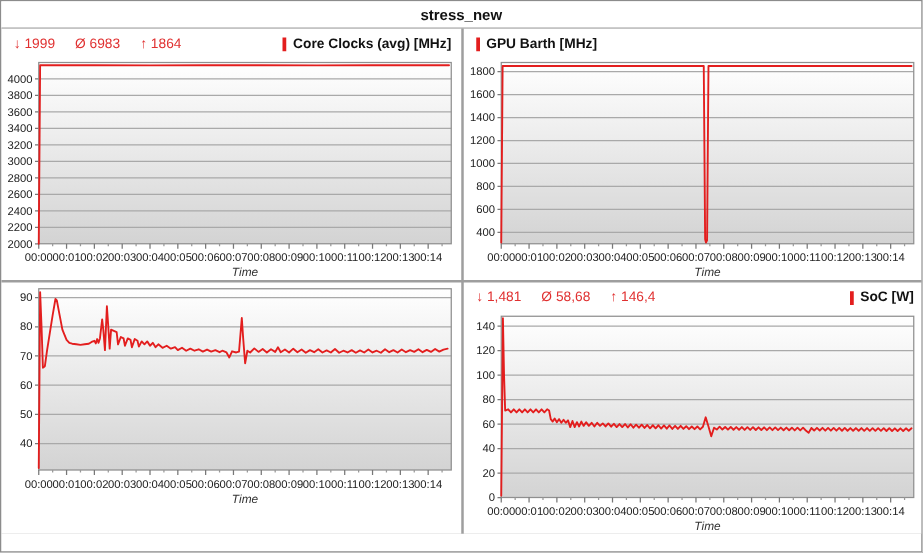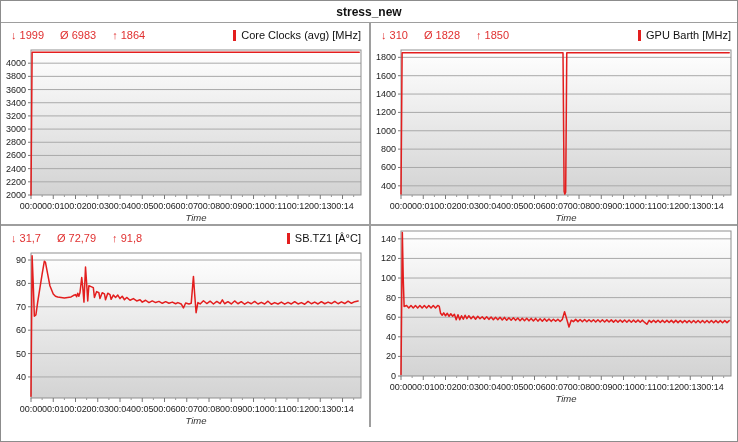--- a/index.html
+++ b/index.html
@@ -34,21 +34,21 @@
   .grid{
     display:grid;grid-template-columns:368px 368px;grid-template-rows:201px 201px;
     gap:2px;background:#9e9e9e;
   }
   .panel{background:#ffffff;overflow:hidden;}
   .panel-header{
     height:22px;display:flex;align-items:center;justify-content:space-between;
     padding:2px 8px 0 10px;
   }
   .stats{display:flex;gap:16px;font-size:11px;color:#e03030;}
-  .ctitle{display:flex;align-items:center;gap:5px;font-size:11px;font-weight:normal;color:#111;}
+  .ctitle{display:flex;align-items:center;gap:5px;font-size:11px;font-weight:bold;color:#111;}
   .cbar{width:3px;height:11px;background:#e31e1e;display:inline-block;}
   svg.plot{display:block;}
   svg text{font-family:"Liberation Sans",sans-serif;}
 </style>
 </head>
 <body>
 
 <div class="window">
 
 
@@ -154,25 +154,20 @@
           <line x1="341.53" x2="341.53" y1="150" y2="154" stroke="#777"></line>
           <text x="341.53" y="164" text-anchor="middle" font-size="9" fill="#222">00:14</text>
           <line x1="352.66" x2="352.66" y1="150" y2="152" stroke="#999"></line>
           <text x="195" y="176" text-anchor="middle" font-size="9.5" fill="#333" font-style="italic">Time</text>
           <polyline points="30,150.07 31.11,7.24 74.5,7.24 119.01,7.31 163.51,7.24 208.02,7.24 252.52,7.31 297.03,7.24 358.22,7.24" fill="none" stroke="#e31e1e" stroke-width="1.5" stroke-linejoin="round" stroke-linecap="round"></polyline>
         </svg>
     </section>
 
     <section class="panel">
       <div class="panel-header">
-        <div class="stats">
-          <span>↓ 310</span>
-          <span>Ø 1828</span>
-          <span>↑ 1850</span>
-        </div>
         <div class="ctitle">
           <span class="cbar"></span>
           <span>GPU Barth [MHz]</span>
         </div>
       </div>
       <svg class="plot" width="368" height="179" viewBox="0 0 368 179">
           <defs>
             <linearGradient id="bg1" x1="0" y1="0" x2="0" y2="1">
               <stop offset="0" stop-color="#ffffff"></stop>
               <stop offset="1" stop-color="#d3d3d3"></stop>
@@ -248,31 +243,20 @@
           <line x1="330.4" x2="330.4" y1="150" y2="152" stroke="#999"></line>
           <line x1="341.53" x2="341.53" y1="150" y2="154" stroke="#777"></line>
           <text x="341.53" y="164" text-anchor="middle" font-size="9" fill="#222">00:14</text>
           <line x1="352.66" x2="352.66" y1="150" y2="152" stroke="#999"></line>
           <text x="195" y="176" text-anchor="middle" font-size="9.5" fill="#333" font-style="italic">Time</text>
           <polyline points="30,149.08 31.11,7.75 96.76,7.75 163.51,7.75 192,7.75 193.11,146.33 193.78,149.08 194.67,147.25 195.78,7.75 252.52,7.75 358.22,7.75" fill="none" stroke="#e31e1e" stroke-width="1.5" stroke-linejoin="round" stroke-linecap="round"></polyline>
         </svg>
     </section>
 
     <section class="panel">
-      <div class="panel-header">
-        <div class="stats">
-          <span>↓ 31,7</span>
-          <span>Ø 72,79</span>
-          <span>↑ 91,8</span>
-        </div>
-        <div class="ctitle">
-          <span class="cbar"></span>
-          <span>SB.TZ1 [Â°C]</span>
-        </div>
-      </div>
       <svg class="plot" width="368" height="179" viewBox="0 0 368 179">
           <defs>
             <linearGradient id="bg2" x1="0" y1="0" x2="0" y2="1">
               <stop offset="0" stop-color="#ffffff"></stop>
               <stop offset="1" stop-color="#d3d3d3"></stop>
             </linearGradient>
           </defs>
           <rect x="30" y="5" width="330" height="145" fill="url(#bg2)"></rect>
           <line x1="30" x2="360" y1="128.95" y2="128.95" stroke="#a9a9a9" stroke-width="1"></line>
           <line x1="27" x2="30" y1="128.95" y2="128.95" stroke="#777"></line>
@@ -337,20 +321,31 @@
           <line x1="330.4" x2="330.4" y1="150" y2="152" stroke="#999"></line>
           <line x1="341.53" x2="341.53" y1="150" y2="154" stroke="#777"></line>
           <text x="341.53" y="164" text-anchor="middle" font-size="9" fill="#222">00:14</text>
           <line x1="352.66" x2="352.66" y1="150" y2="152" stroke="#999"></line>
           <text x="195" y="176" text-anchor="middle" font-size="9.5" fill="#333" font-style="italic">Time</text>
           <polyline points="30,148.36 31.11,7.81 32.23,35.4 33.34,68.15 34.9,66.98 36.68,54.11 38.9,40.08 41.13,26.05 43.35,13.19 44.46,14.35 46.69,26.05 48.91,37.74 52.25,45.93 54.48,48.27 56.7,48.97 60.04,49.44 63.38,49.9 66.72,49.44 70.05,48.97 72.28,47.56 74.5,46.63 75.62,48.73 76.73,45.23 77.84,48.27 78.95,44.76 80.73,29.56 81.63,37.74 82.96,54.11 84.52,19.03 85.63,35.4 86.74,52.94 87.86,37.74 90.08,38.68 92.31,39.61 93.42,49.44 95.64,43.59 97.87,44.76 98.98,50.6 101.21,44.76 103.43,45.93 104.54,51.77 106.77,45.23 109,46.63 110.11,51.31 112.33,47.1 114.56,49.44 116.78,47.1 119.01,50.6 121.23,48.27 123.46,51.77 125.68,49.44 129.02,52.24 132.36,50.6 135.7,52.94 139.04,51.77 141.26,54.11 144.6,52.24 147.94,54.58 151.27,52.94 154.61,54.58 157.95,53.41 161.29,55.28 164.63,53.65 167.96,55.28 171.3,54.11 174.64,55.75 176.86,54.58 180.2,55.98 182.43,59.96 184.65,55.05 187.99,55.98 190.22,55.28 192.44,28.39 193.55,44.76 195.11,64.64 196.89,54.58 199.12,55.98 202.45,52.71 205.79,55.52 209.13,53.18 212.47,55.98 215.81,53.41 219.14,55.52 221.37,51.77 223.59,55.75 226.93,53.65 230.27,55.98 233.61,52.94 236.95,55.75 240.28,53.65 243.62,56.22 246.96,54.11 250.3,55.75 253.63,53.41 256.97,55.98 260.31,54.35 263.65,55.98 266.99,53.18 270.32,56.22 273.66,54.58 277,55.98 280.34,54.11 283.67,56.22 287.01,54.35 290.35,55.98 293.69,53.65 297.03,55.98 300.36,54.58 303.7,56.22 307.04,53.41 310.38,55.75 313.72,54.11 317.05,55.98 320.39,53.65 323.73,55.75 327.07,54.11 330.4,55.52 333.74,53.41 337.08,55.75 340.42,53.88 343.76,55.52 347.09,53.18 350.43,55.28 353.77,53.65 357.11,52.94" fill="none" stroke="#e31e1e" stroke-width="1.5" stroke-linejoin="round" stroke-linecap="round"></polyline>
         </svg>
     </section>
 
     <section class="panel">
+      <div class="panel-header">
+        <div class="stats">
+          <span>↓ 1,481</span>
+          <span>Ø 58,68</span>
+          <span>↑ 146,4</span>
+        </div>
+        <div class="ctitle">
+          <span class="cbar"></span>
+          <span>SoC [W]</span>
+        </div>
+      </div>
       <svg class="plot" width="368" height="179" viewBox="0 0 368 179">
           <defs>
             <linearGradient id="bg3" x1="0" y1="0" x2="0" y2="1">
               <stop offset="0" stop-color="#ffffff"></stop>
               <stop offset="1" stop-color="#d3d3d3"></stop>
             </linearGradient>
           </defs>
           <rect x="30" y="5" width="330" height="145" fill="url(#bg3)"></rect>
           <line x1="27" x2="30" y1="150" y2="150" stroke="#777"></line>
           <text x="25" y="153" text-anchor="end" font-size="9" fill="#222">0</text>

